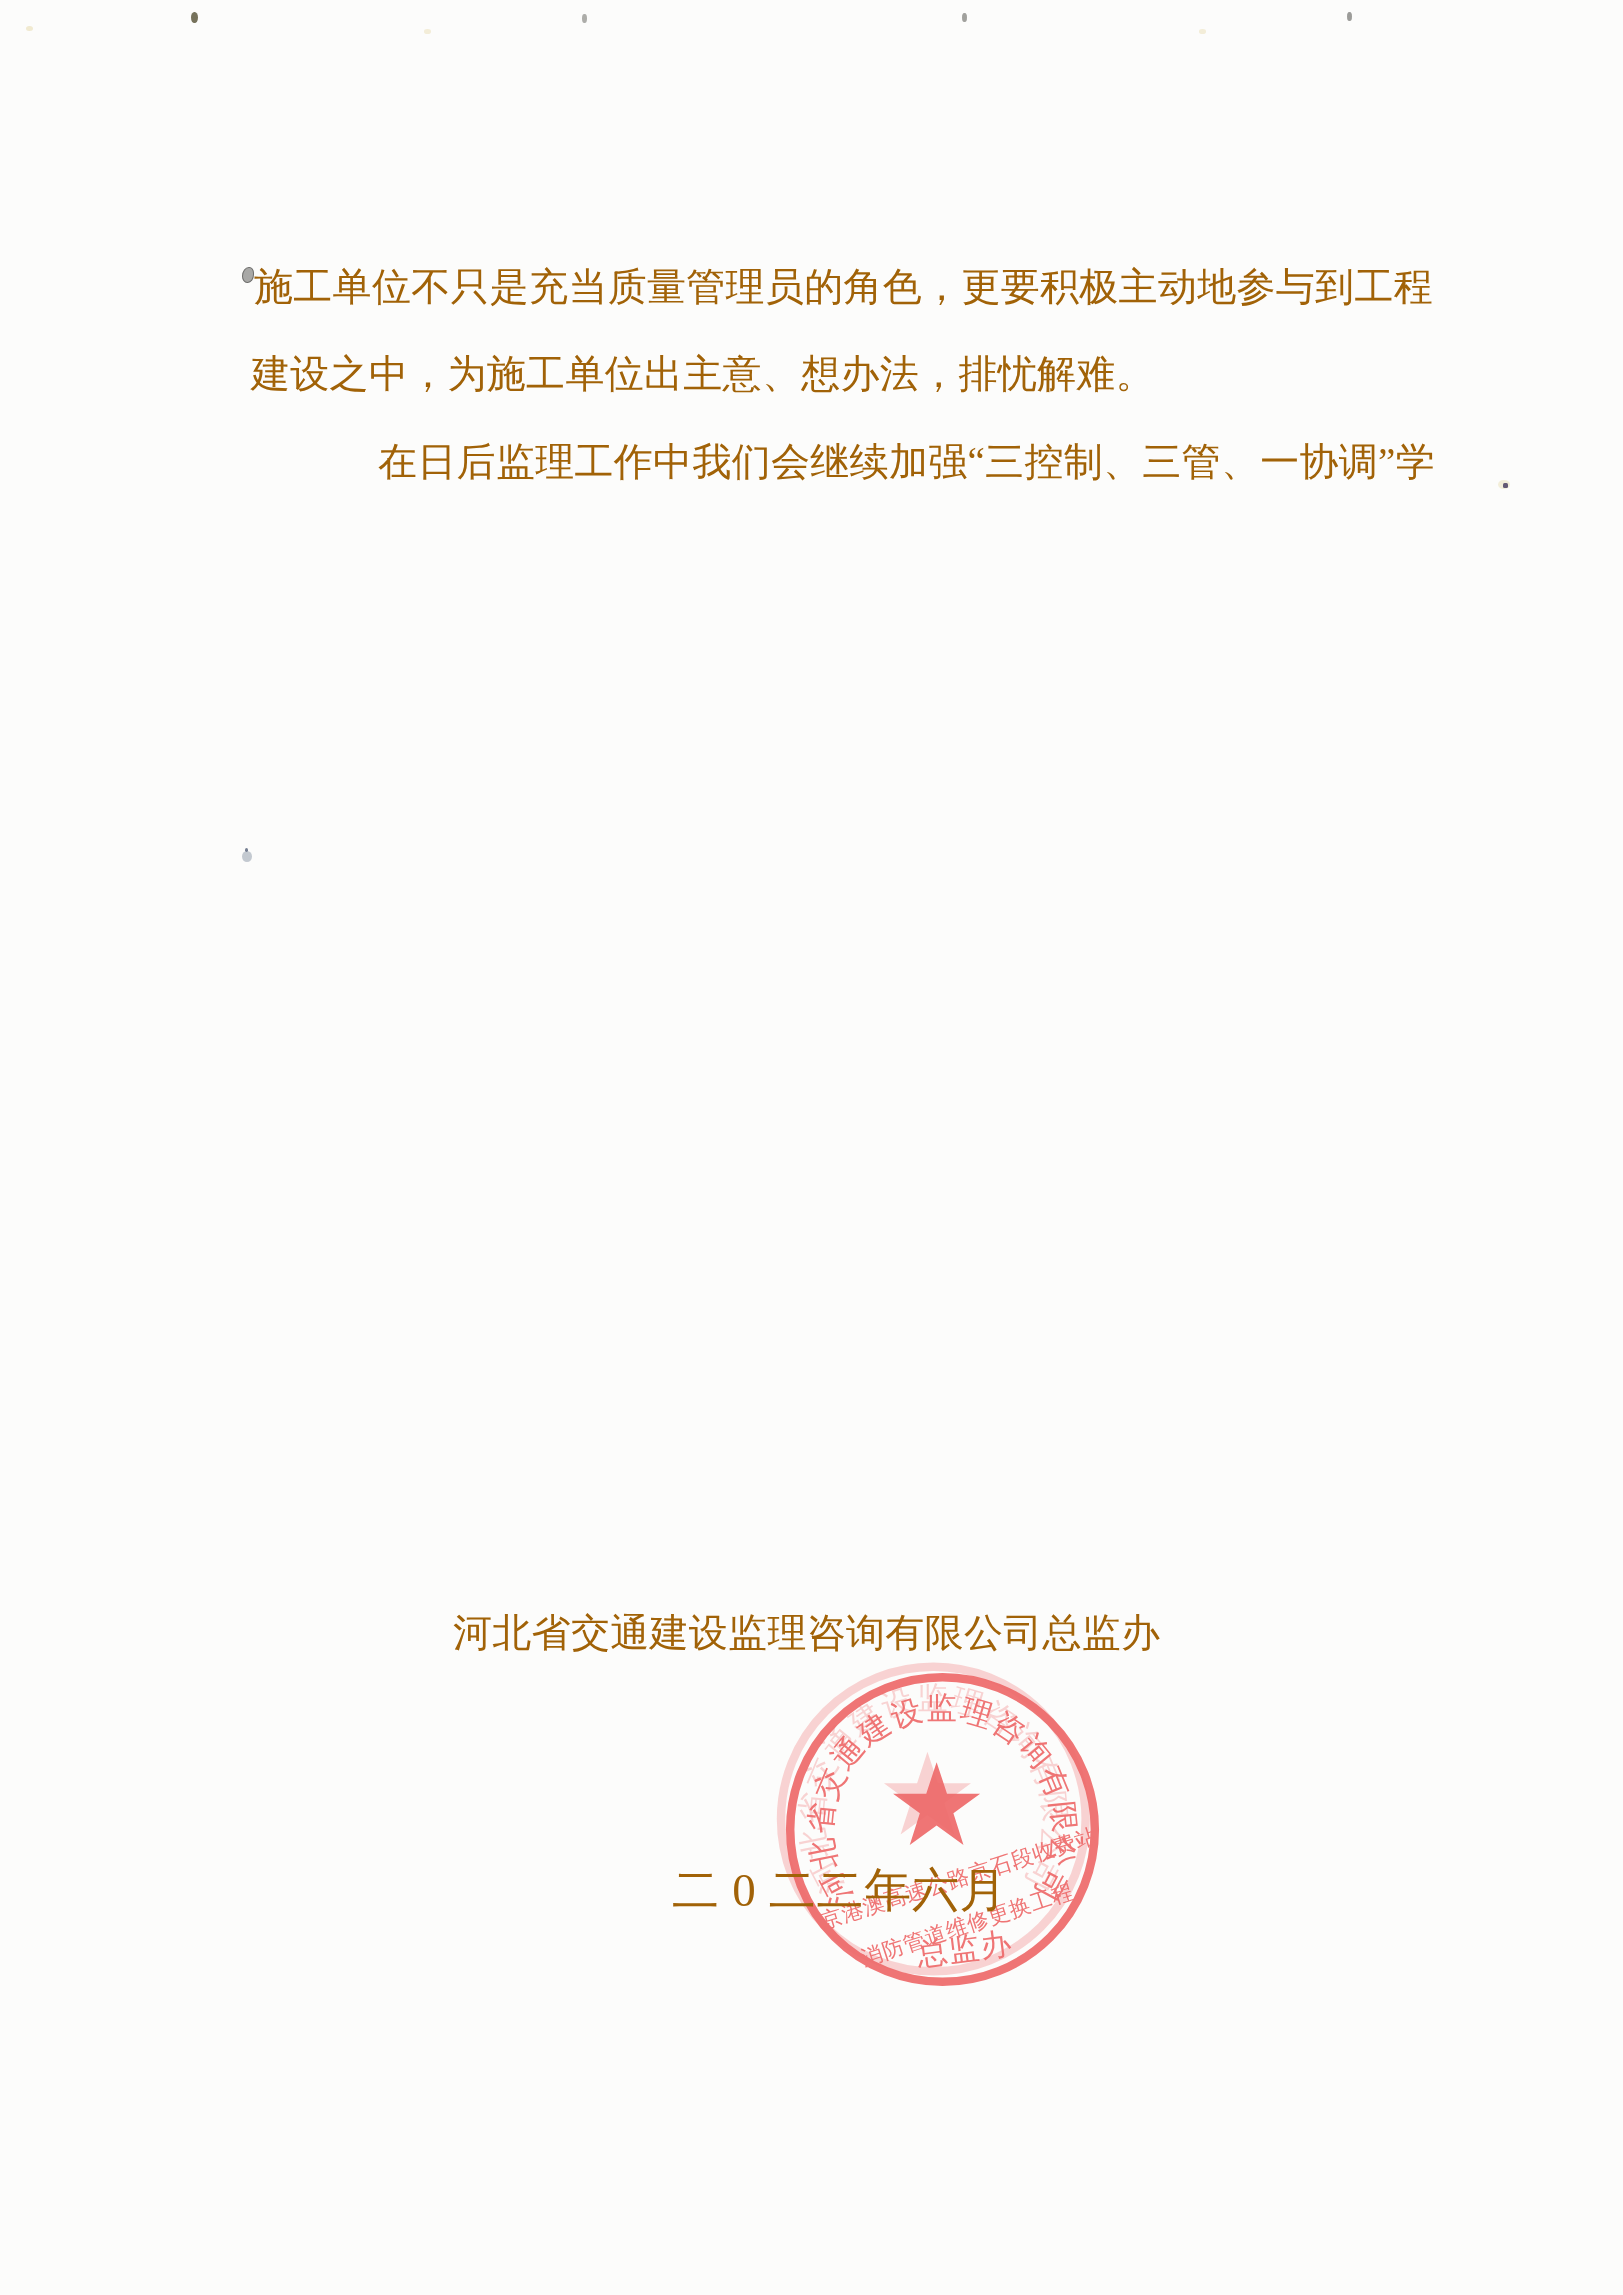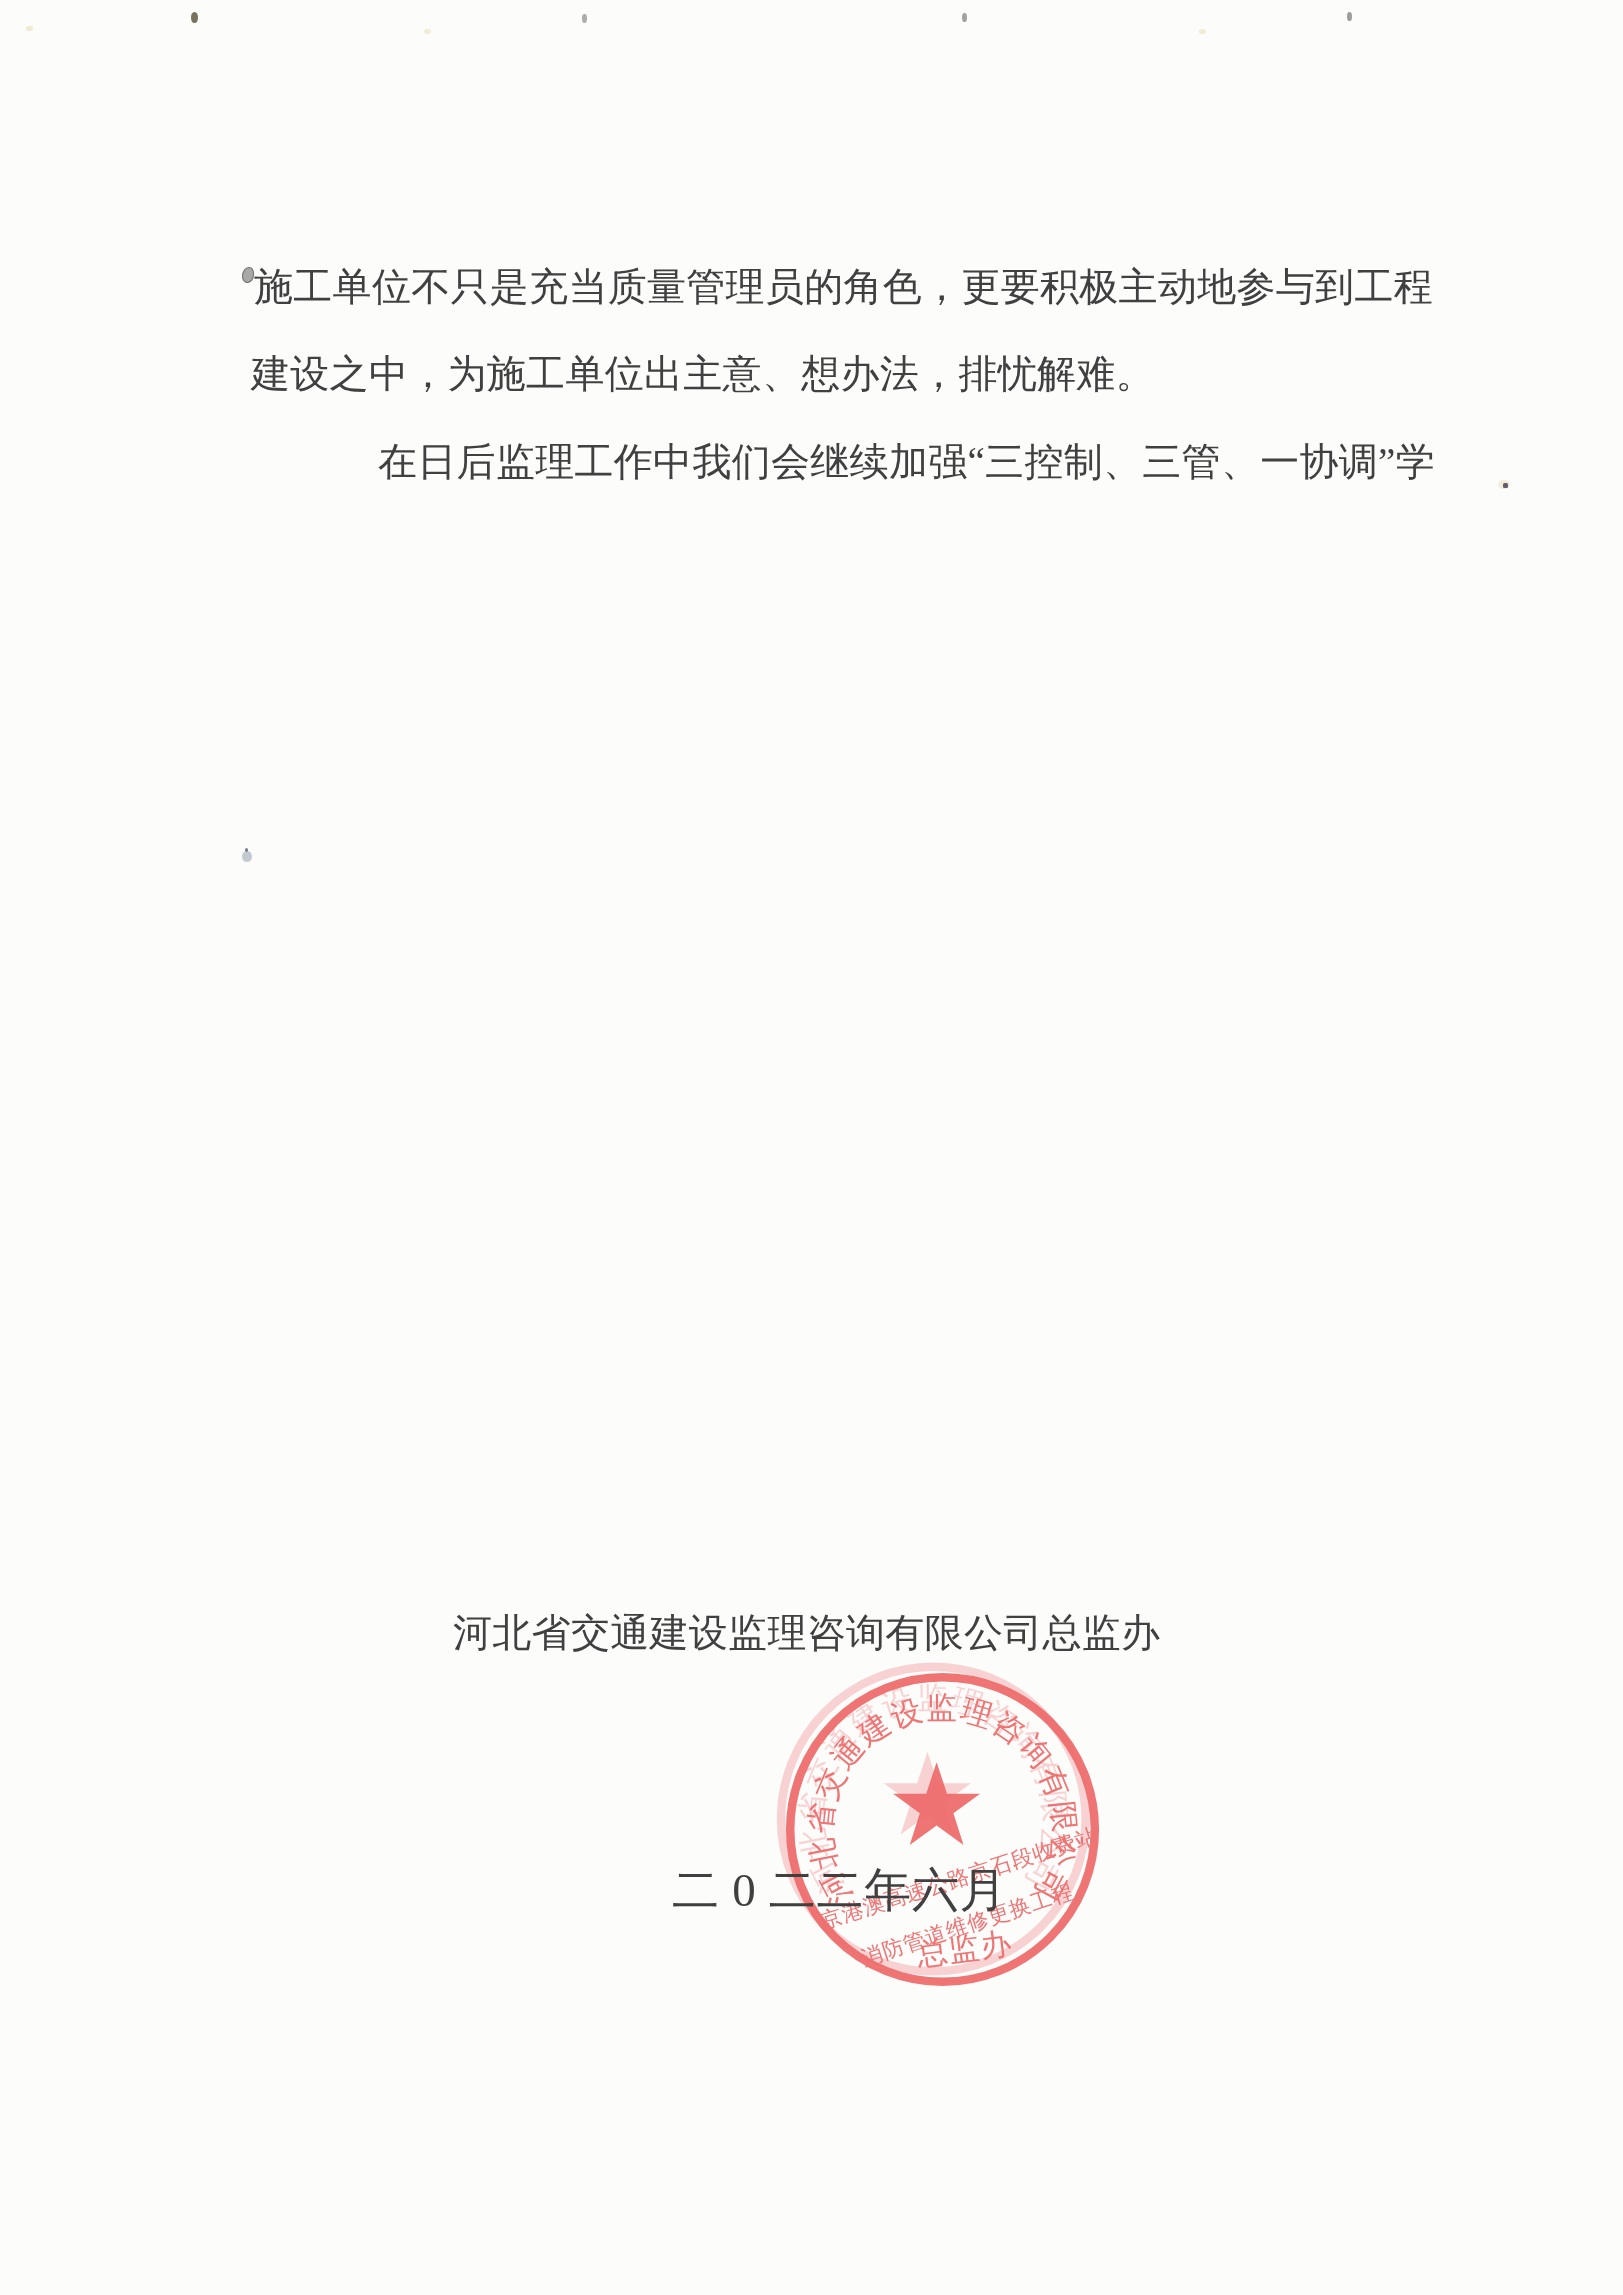--- a/index.html
+++ b/index.html
@@ -12,21 +12,21 @@
     overflow: hidden;
     font-family: "Liberation Serif", "DejaVu Serif", serif;
     color: #222222;
   }
 
   
   .txt {
     position: absolute;
     white-space: nowrap;
     line-height: 1;
-    color: #404040;
+    color: #a16207;
   }
   .body-line  { font-size: 39px; letter-spacing: 0.3px; }
   .title-line { font-size: 39px; letter-spacing: 0.3px; }
   .date-line  { font-size: 47px; letter-spacing: 0.7px; }
 
   
   .stamp {
     position: absolute;
     left: 766px;
     top: 1653px;

